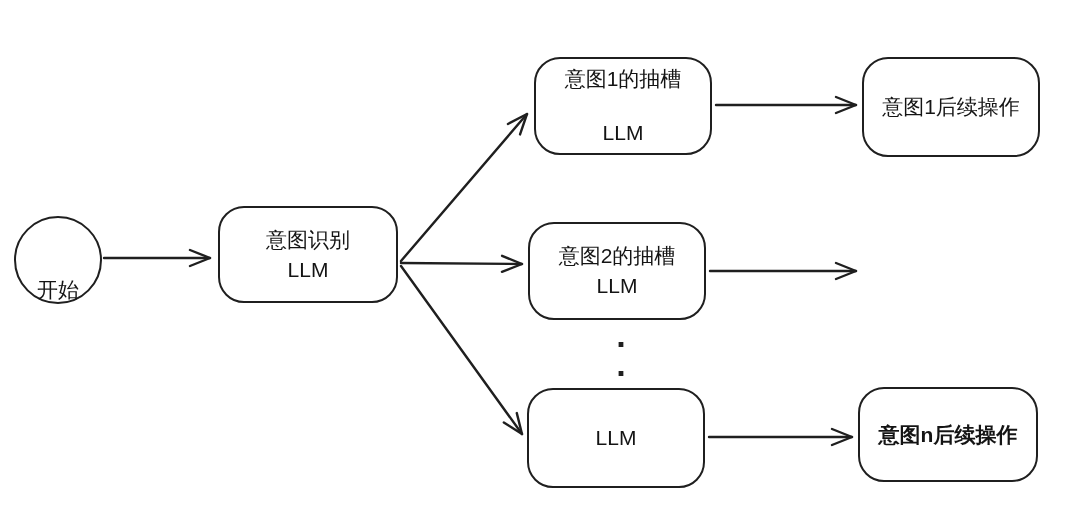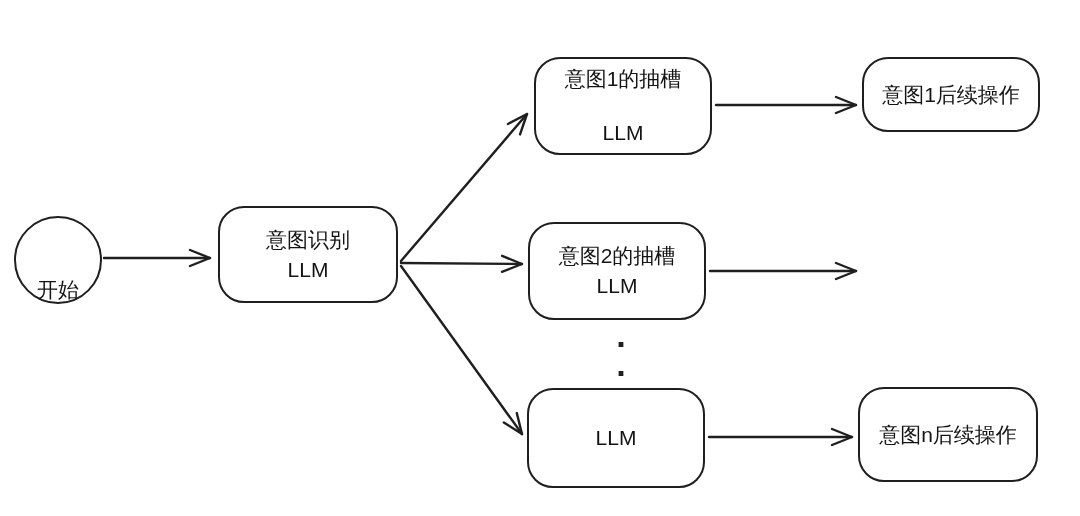--- a/index.html
+++ b/index.html
@@ -90,25 +90,25 @@
 
   <div class="node" style="left:528px; top:222px; width:178px; height:98px;">
     <span>意图2的抽槽</span>
     <span>LLM</span>
   </div>
 
   <div class="node" style="left:527px; top:388px; width:178px; height:100px;">
     <span>LLM</span>
   </div>
 
-  <div class="node" style="left:862px; top:57px; width:178px; height:75px;">
+  <div class="node" style="left:862px; top:57px; width:178px; height:100px;">
     <span>意图1后续操作</span>
   </div>
 
 
-  <div class="node" style="left:858px; top:387px; width:180px; height:95px;">
+  <div class="node" style="left:858px; top:387px; width:180px; height:95px;font-weight:bold;">
     <span>意图n后续操作</span>
   </div>
 
   <span class="ellipsis-dot" style="left:610px; top:334px;">·</span>
   <span class="ellipsis-dot" style="left:610px; top:363px;">·</span>
 
 </div>
 
 </body></html>

